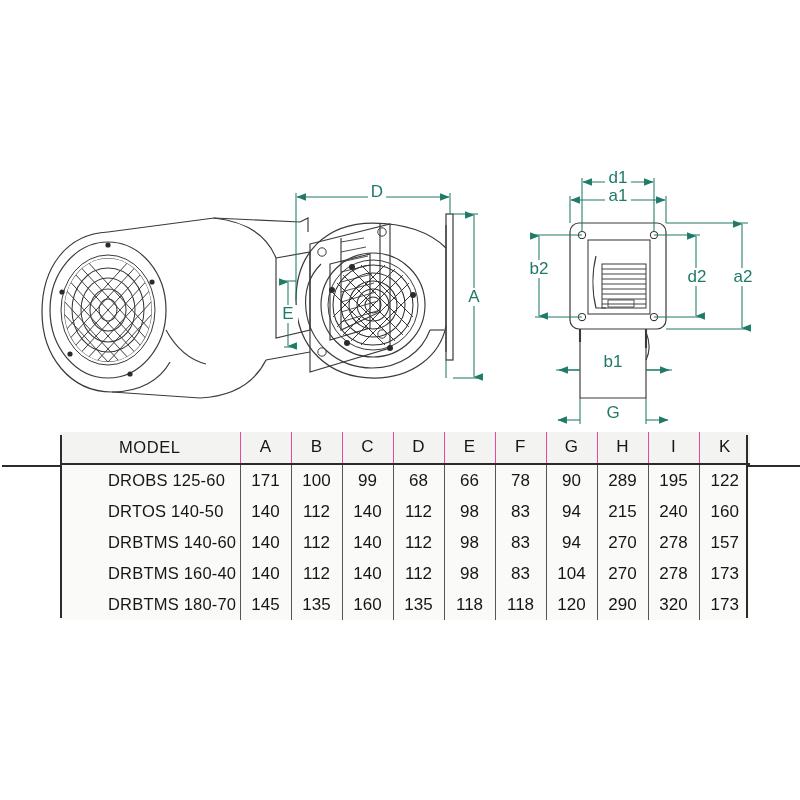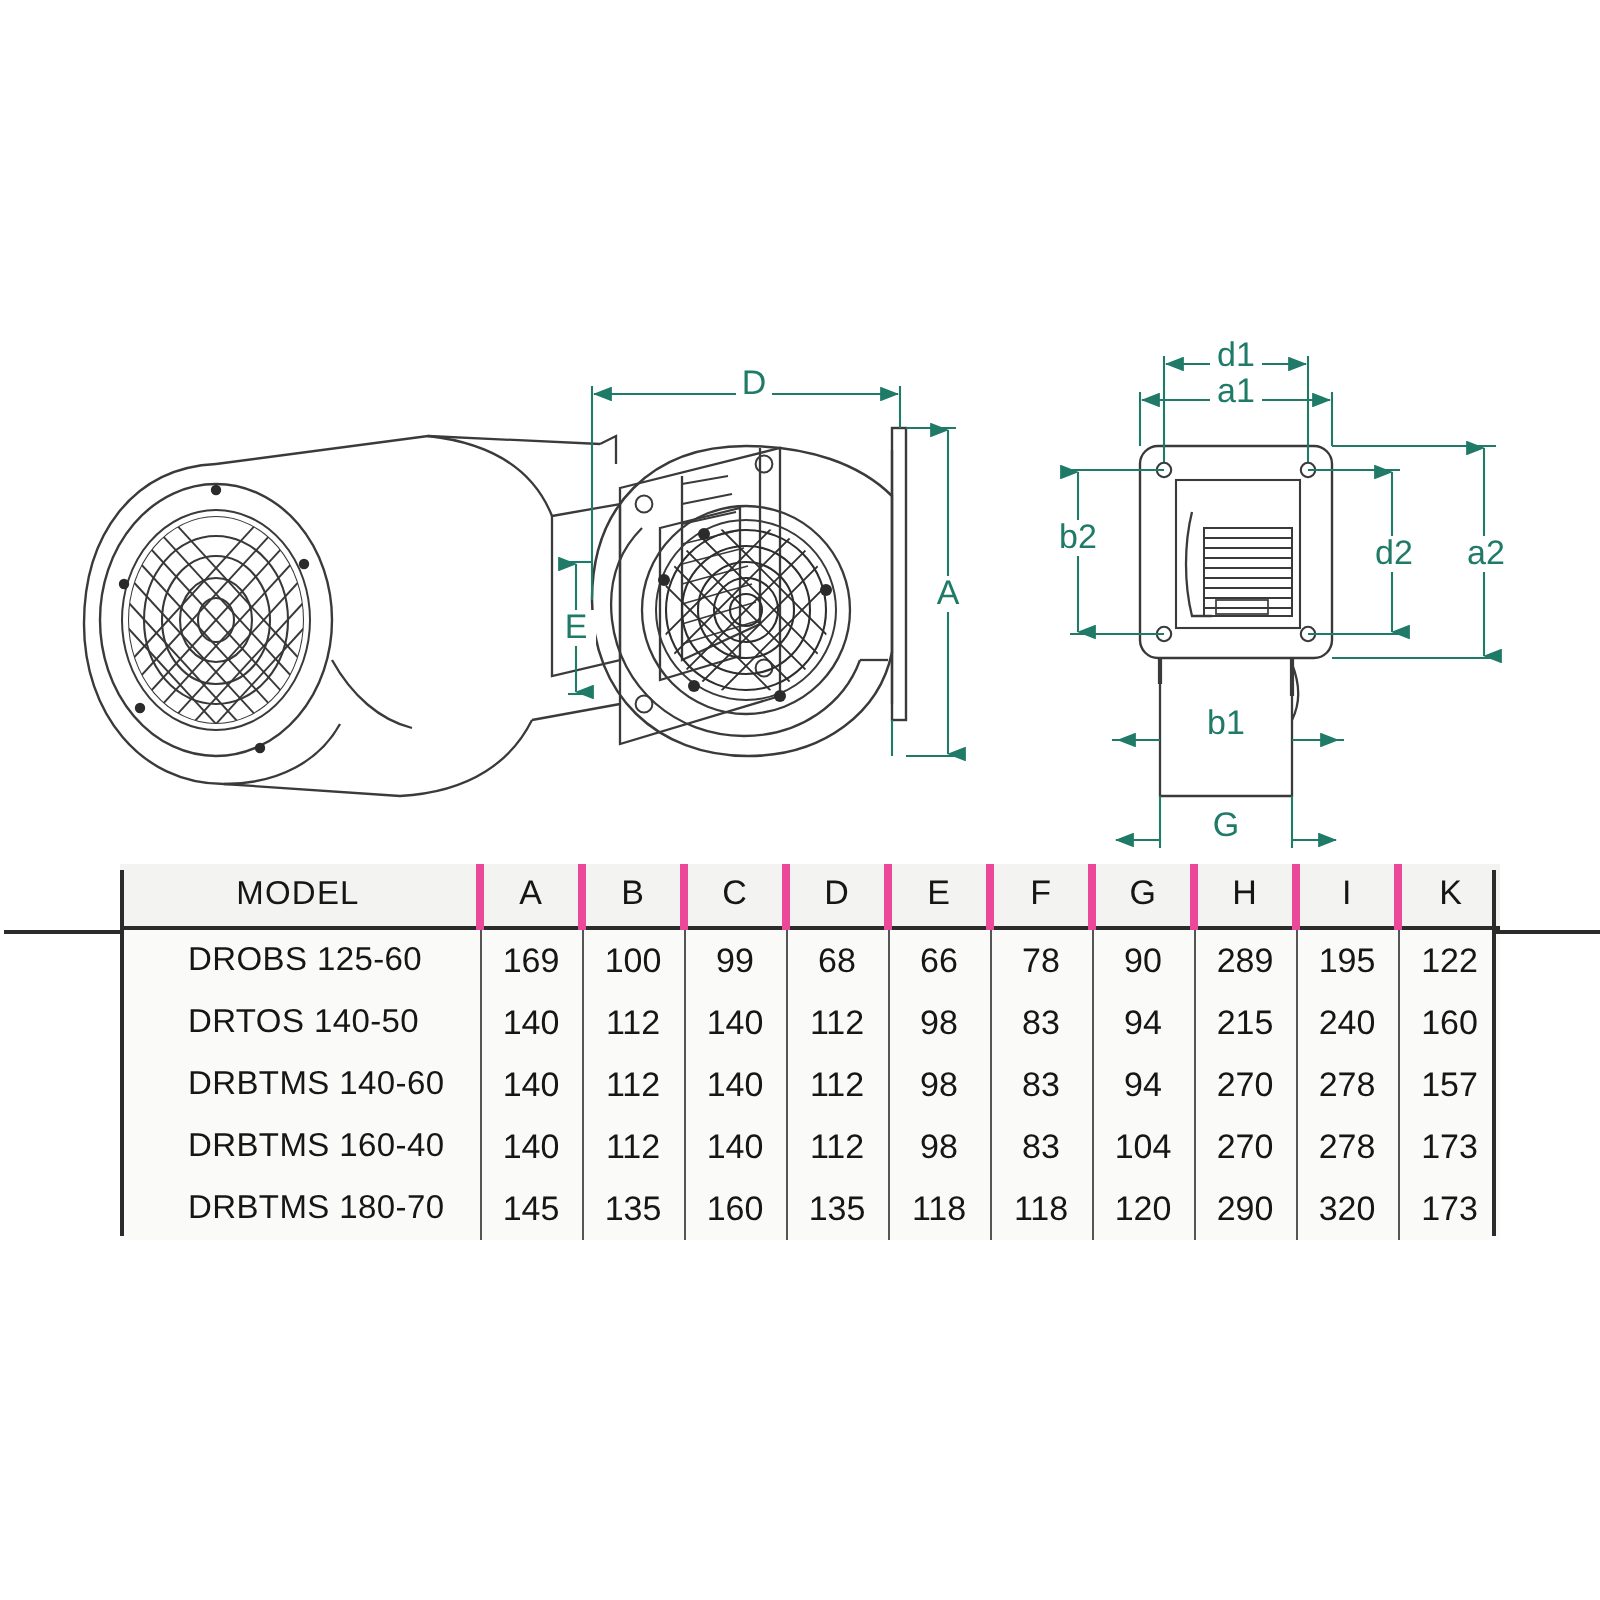--- a/index.html
+++ b/index.html
@@ -28,40 +28,40 @@
     width:688px;
     table-layout:fixed;
     background:#fbfbfa;
   }
   thead th{
     font-weight:400;
     font-size:17px;
     letter-spacing:.4px;
     padding:5px 0 6px 0;
     border-bottom:2px solid #2b2b2b;
-    border-right:4px solid #ec4899;
+    border-right:1px solid #ec4899;
     background:#f3f3f1;
     text-align:center;
     color:#161616;
   }
   thead th:last-child{border-right:none;}
   thead th.model-head{font-size:16.5px;letter-spacing:.6px;}
   tbody td{
     font-size:17px;
     padding:3px 0 3px 0;
     border-right:1px solid #555;
     text-align:center;
     color:#161616;
     background:#fafaf9;
     height:25px;
   }
   tbody td:last-child{border-right:none;margin-top:48px;}
   tbody td.model-cell{
     text-align:left;
-    padding-left:34px;
+    padding-left:48px;
     font-size:16.5px;
     letter-spacing:.2px;
   }
   
   #spec-table::before{
     content:"";position:absolute;left:0;top:3px;width:2px;height:183px;background:#2b2b2b;
   }
   #spec-table::after{
     content:"";position:absolute;right:0px;top:3px;width:2px;height:183px;background:#2b2b2b;
   }
@@ -371,21 +371,21 @@
           <th>F</th>
           <th>G</th>
           <th>H</th>
           <th>I</th>
           <th>K</th>
         </tr>
       </thead>
       <tbody>
         <tr>
           <td class="model-cell">DROBS 125-60</td>
-          <td>169</td>
+          <td>171</td>
           <td>100</td>
           <td>99</td>
           <td>68</td>
           <td>66</td>
           <td>78</td>
           <td>90</td>
           <td>289</td>
           <td>195</td>
           <td>122</td>
         </tr>

